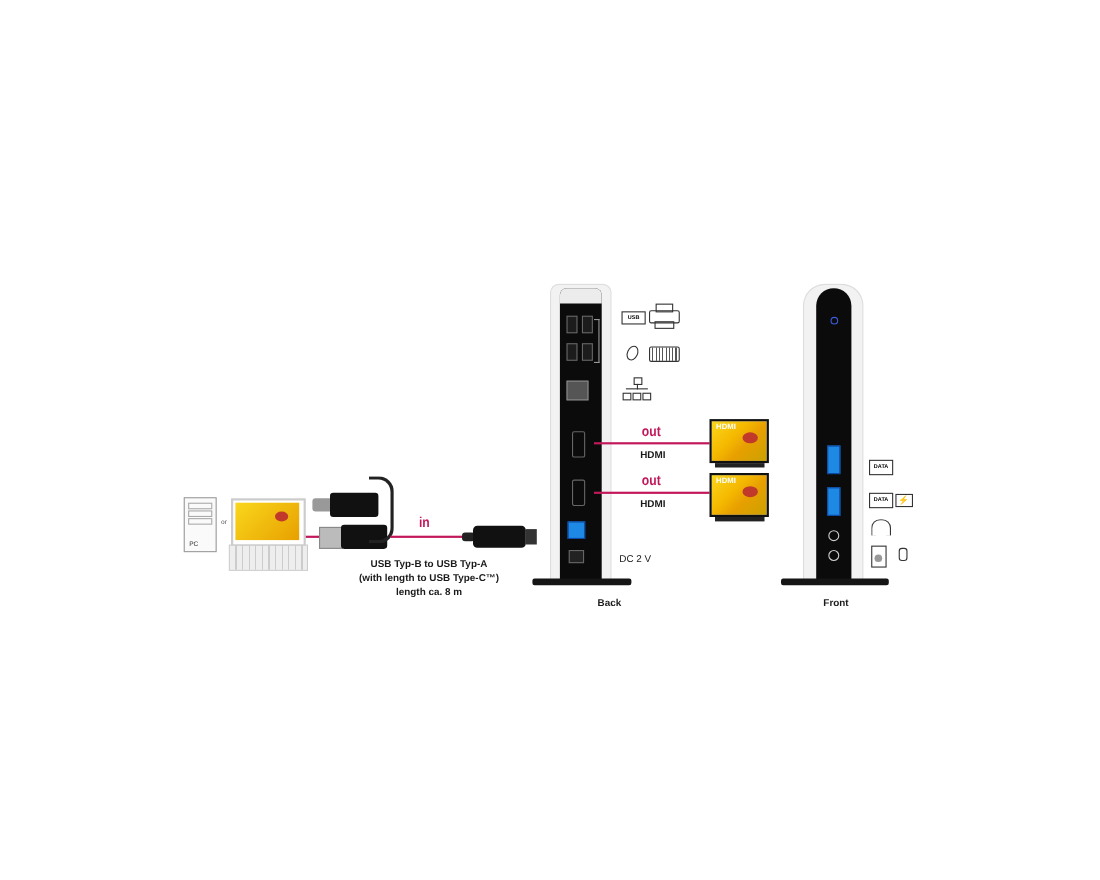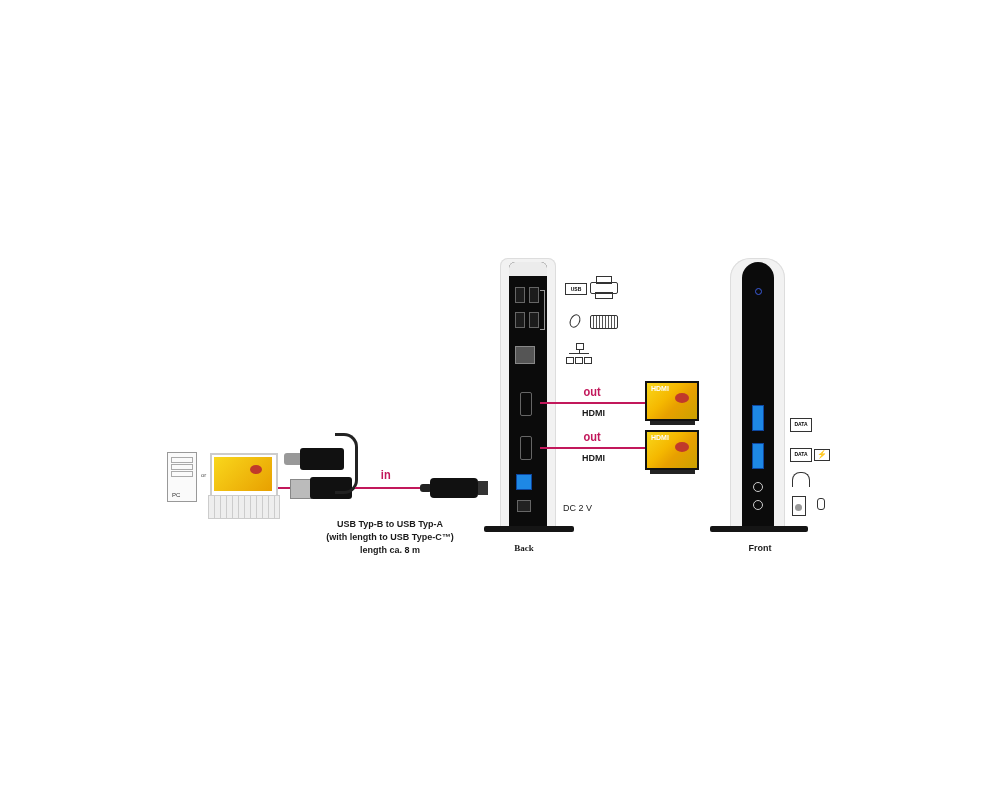--- a/index.html
+++ b/index.html
@@ -53,21 +53,21 @@
 
 <div class="cable" style="left:355px;top:487px;width:70px;"></div>
 <span class="abs pink" style="left:380px;top:467px;">in</span>
 
 <div class="abs" style="left:420px;top:476px;width:70px;height:24px;">
   <div style="position:absolute;left:0;top:8px;width:12px;height:8px;background:#222;border-radius:3px;"></div>
   <div style="position:absolute;left:10px;top:2px;width:48px;height:20px;background:#111;border-radius:4px;"></div>
   <div style="position:absolute;left:58px;top:5px;width:10px;height:14px;background:#333;"></div>
 </div>
 
-<div class="abs lbl" style="left:320px;top:506px;width:140px;line-height:13px;margin-top:12px;">
+<div class="abs lbl" style="left:320px;top:506px;width:140px;line-height:13px;">
   <div>USB Typ-B to USB Typ-A</div>
   <div>(with length to USB Type-C™)</div>
   <div>length ca. 8 m</div>
 </div>
 
 <div class="dock-shell" style="left:500px;top:258px;width:56px;height:270px;"></div>
 <div class="dock-body" style="left:509px;top:262px;width:38px;height:266px;">
   <div style="position:absolute;left:0;top:0;width:38px;height:14px;background:#ececec;border-radius:6px 6px 0 0;"></div>
 </div>
 
@@ -76,21 +76,21 @@
 <div class="port-usb" style="left:515px;top:312px;"></div>
 <div class="port-usb" style="left:529px;top:312px;"></div>
 <div class="abs" style="left:540px;top:290px;width:4px;height:38px;border:1px solid #999;border-left:none;"></div>
 <div class="abs" style="left:515px;top:346px;width:18px;height:16px;background:#555;border:1px solid #888;"></div>
 <div class="abs" style="left:520px;top:392px;width:10px;height:22px;border:1px solid #666;border-radius:2px;"></div>
 <div class="abs" style="left:520px;top:436px;width:10px;height:22px;border:1px solid #666;border-radius:2px;"></div>
 <div class="port-usb3" style="left:516px;top:474px;width:14px;height:14px;"></div>
 <div class="abs" style="left:517px;top:500px;width:12px;height:10px;background:#222;border:1px solid #666;"></div>
 
 <div class="base" style="left:484px;top:526px;width:90px;height:6px;"></div>
-<span class="abs lbl" style="left:504px;top:543px;width:40px;font-family:Liberation Serif, serif;">Back</span>
+<span class="abs lbl" style="left:534px;top:543px;width:40px;">Back</span>
 
 <div class="icon-box" style="left:565px;top:283px;width:20px;height:10px;">
   <span>USB</span>
 </div>
 <div class="abs" style="left:590px;top:276px;width:26px;height:22px;">
   <div style="position:absolute;left:6px;top:0;width:14px;height:6px;border:1px solid #333;"></div>
   <div style="position:absolute;left:0;top:6px;width:26px;height:10px;border:1px solid #333;border-radius:2px;"></div>
   <div style="position:absolute;left:5px;top:16px;width:16px;height:5px;border:1px solid #333;"></div>
 </div>
 <div class="abs" style="left:570px;top:314px;width:8px;height:12px;border:1px solid #333;border-radius:50%;transform:rotate(25deg);"></div>

